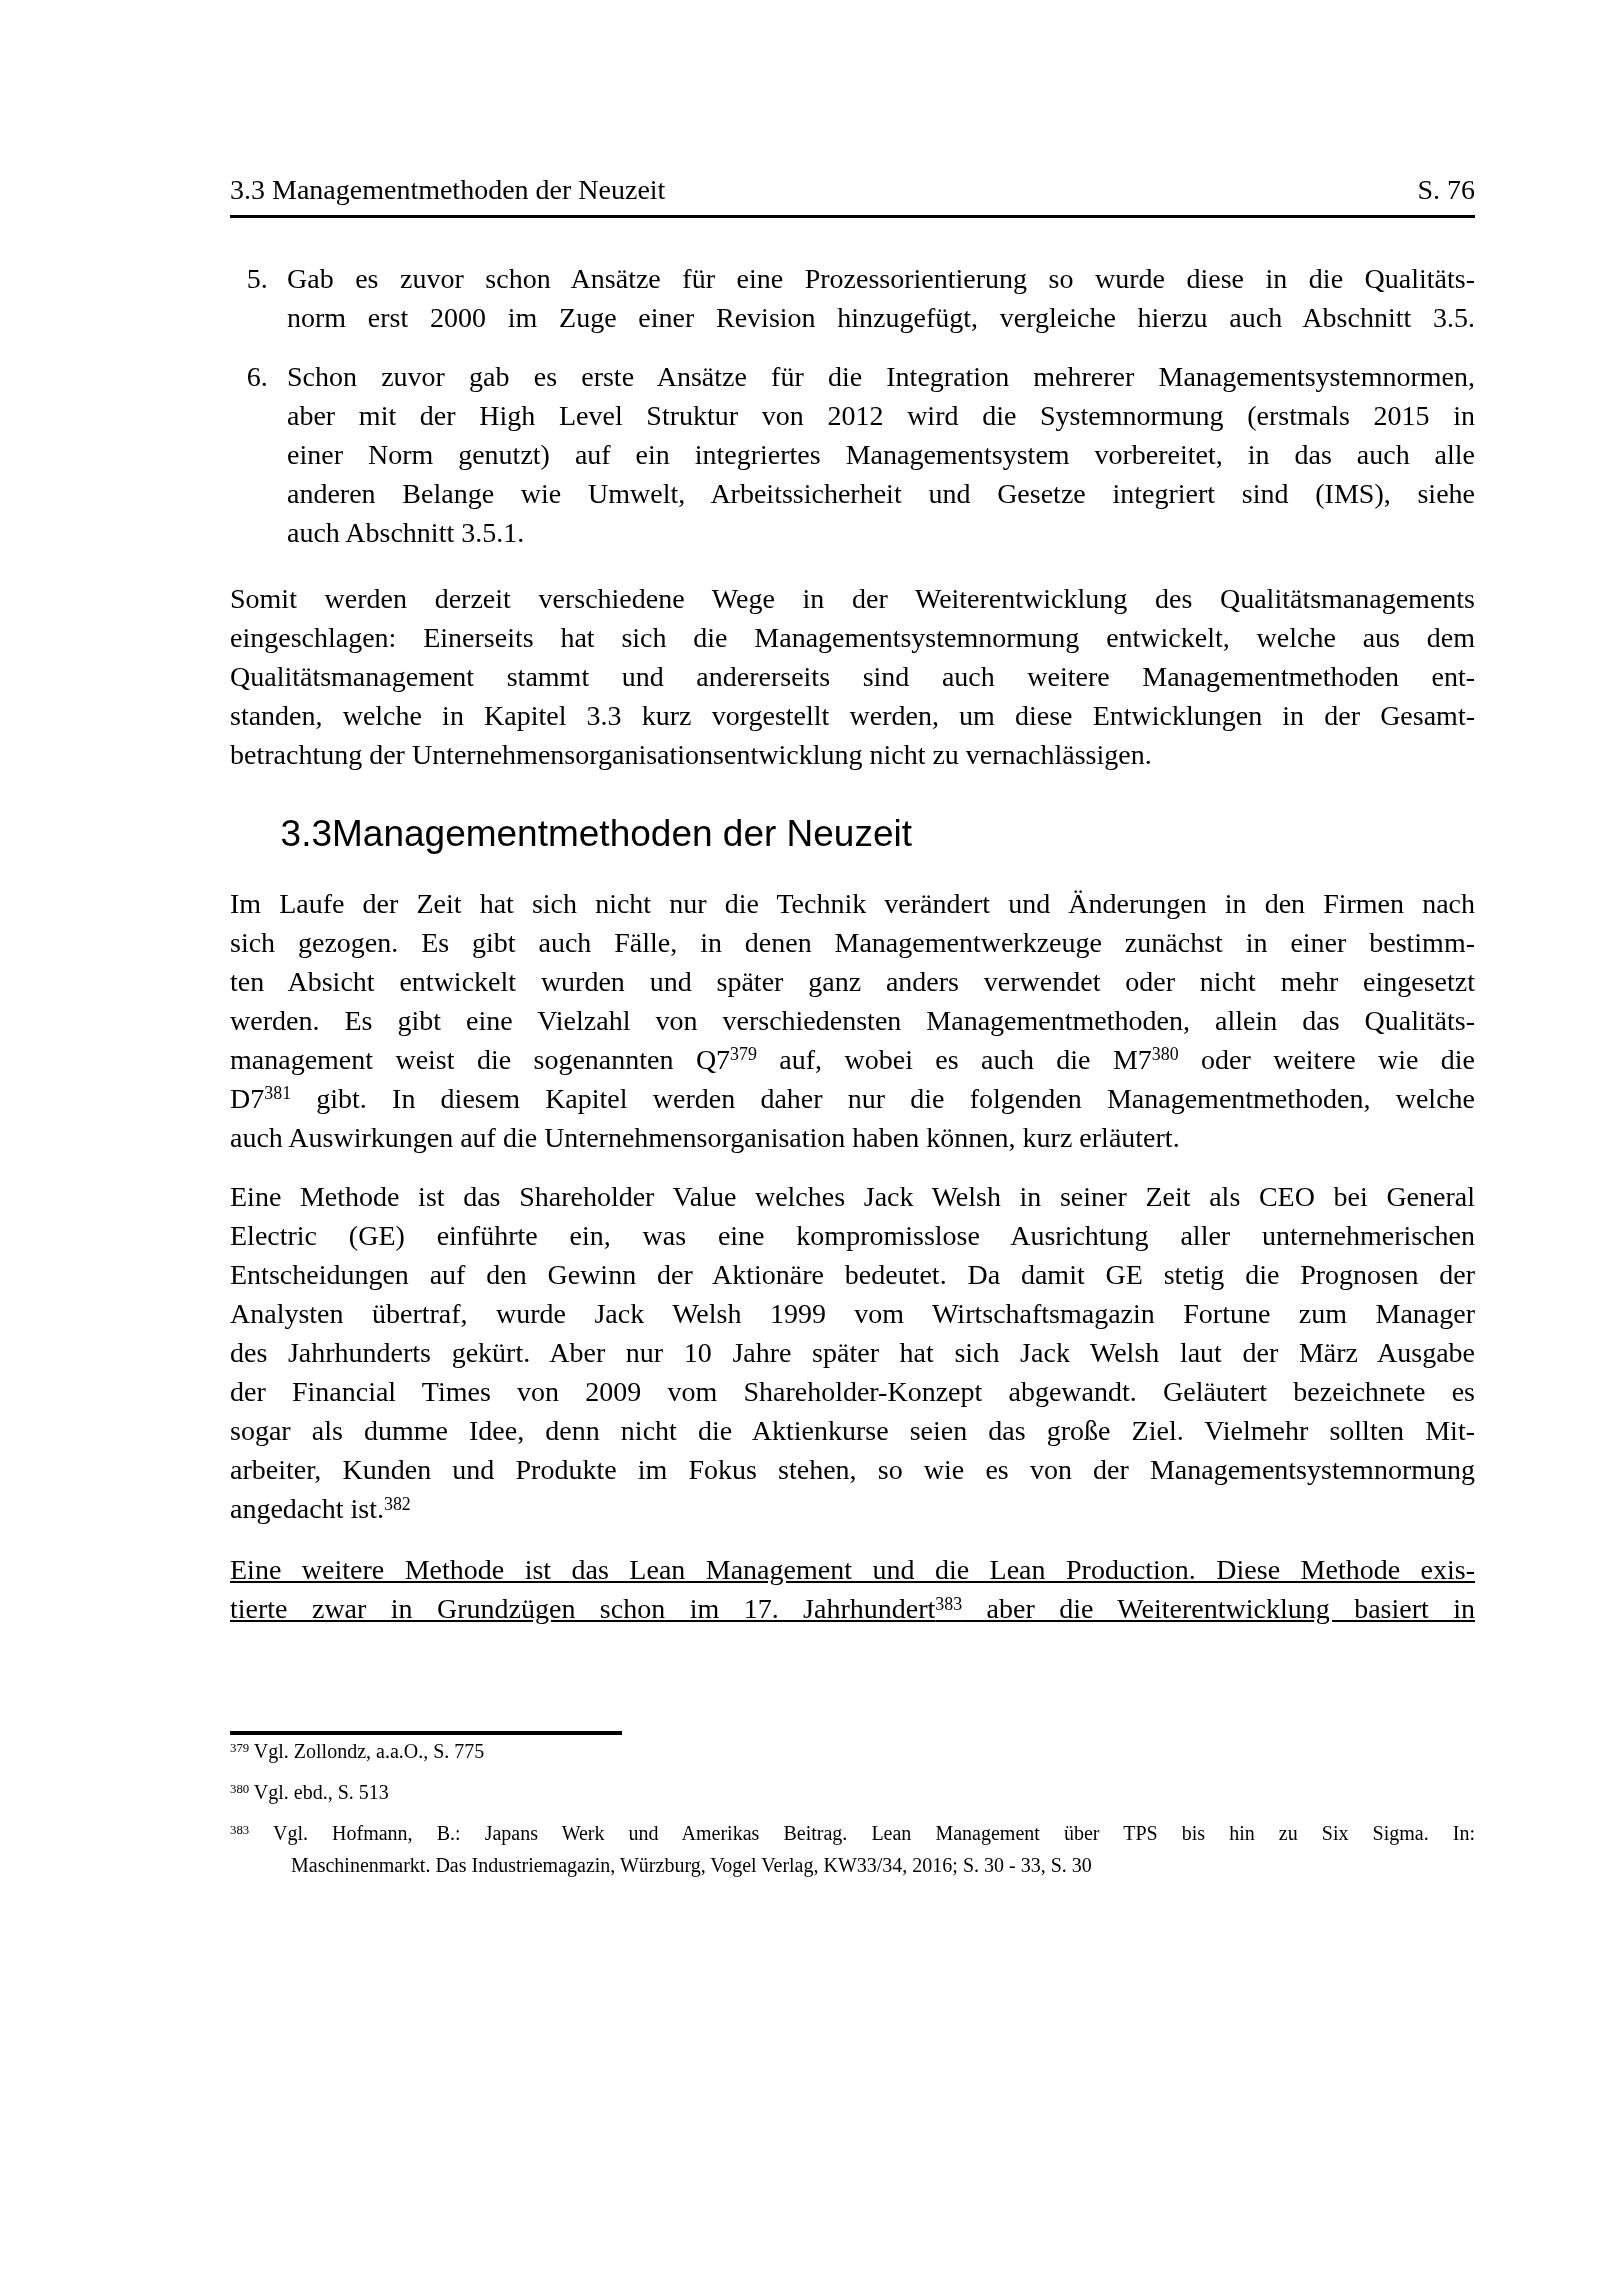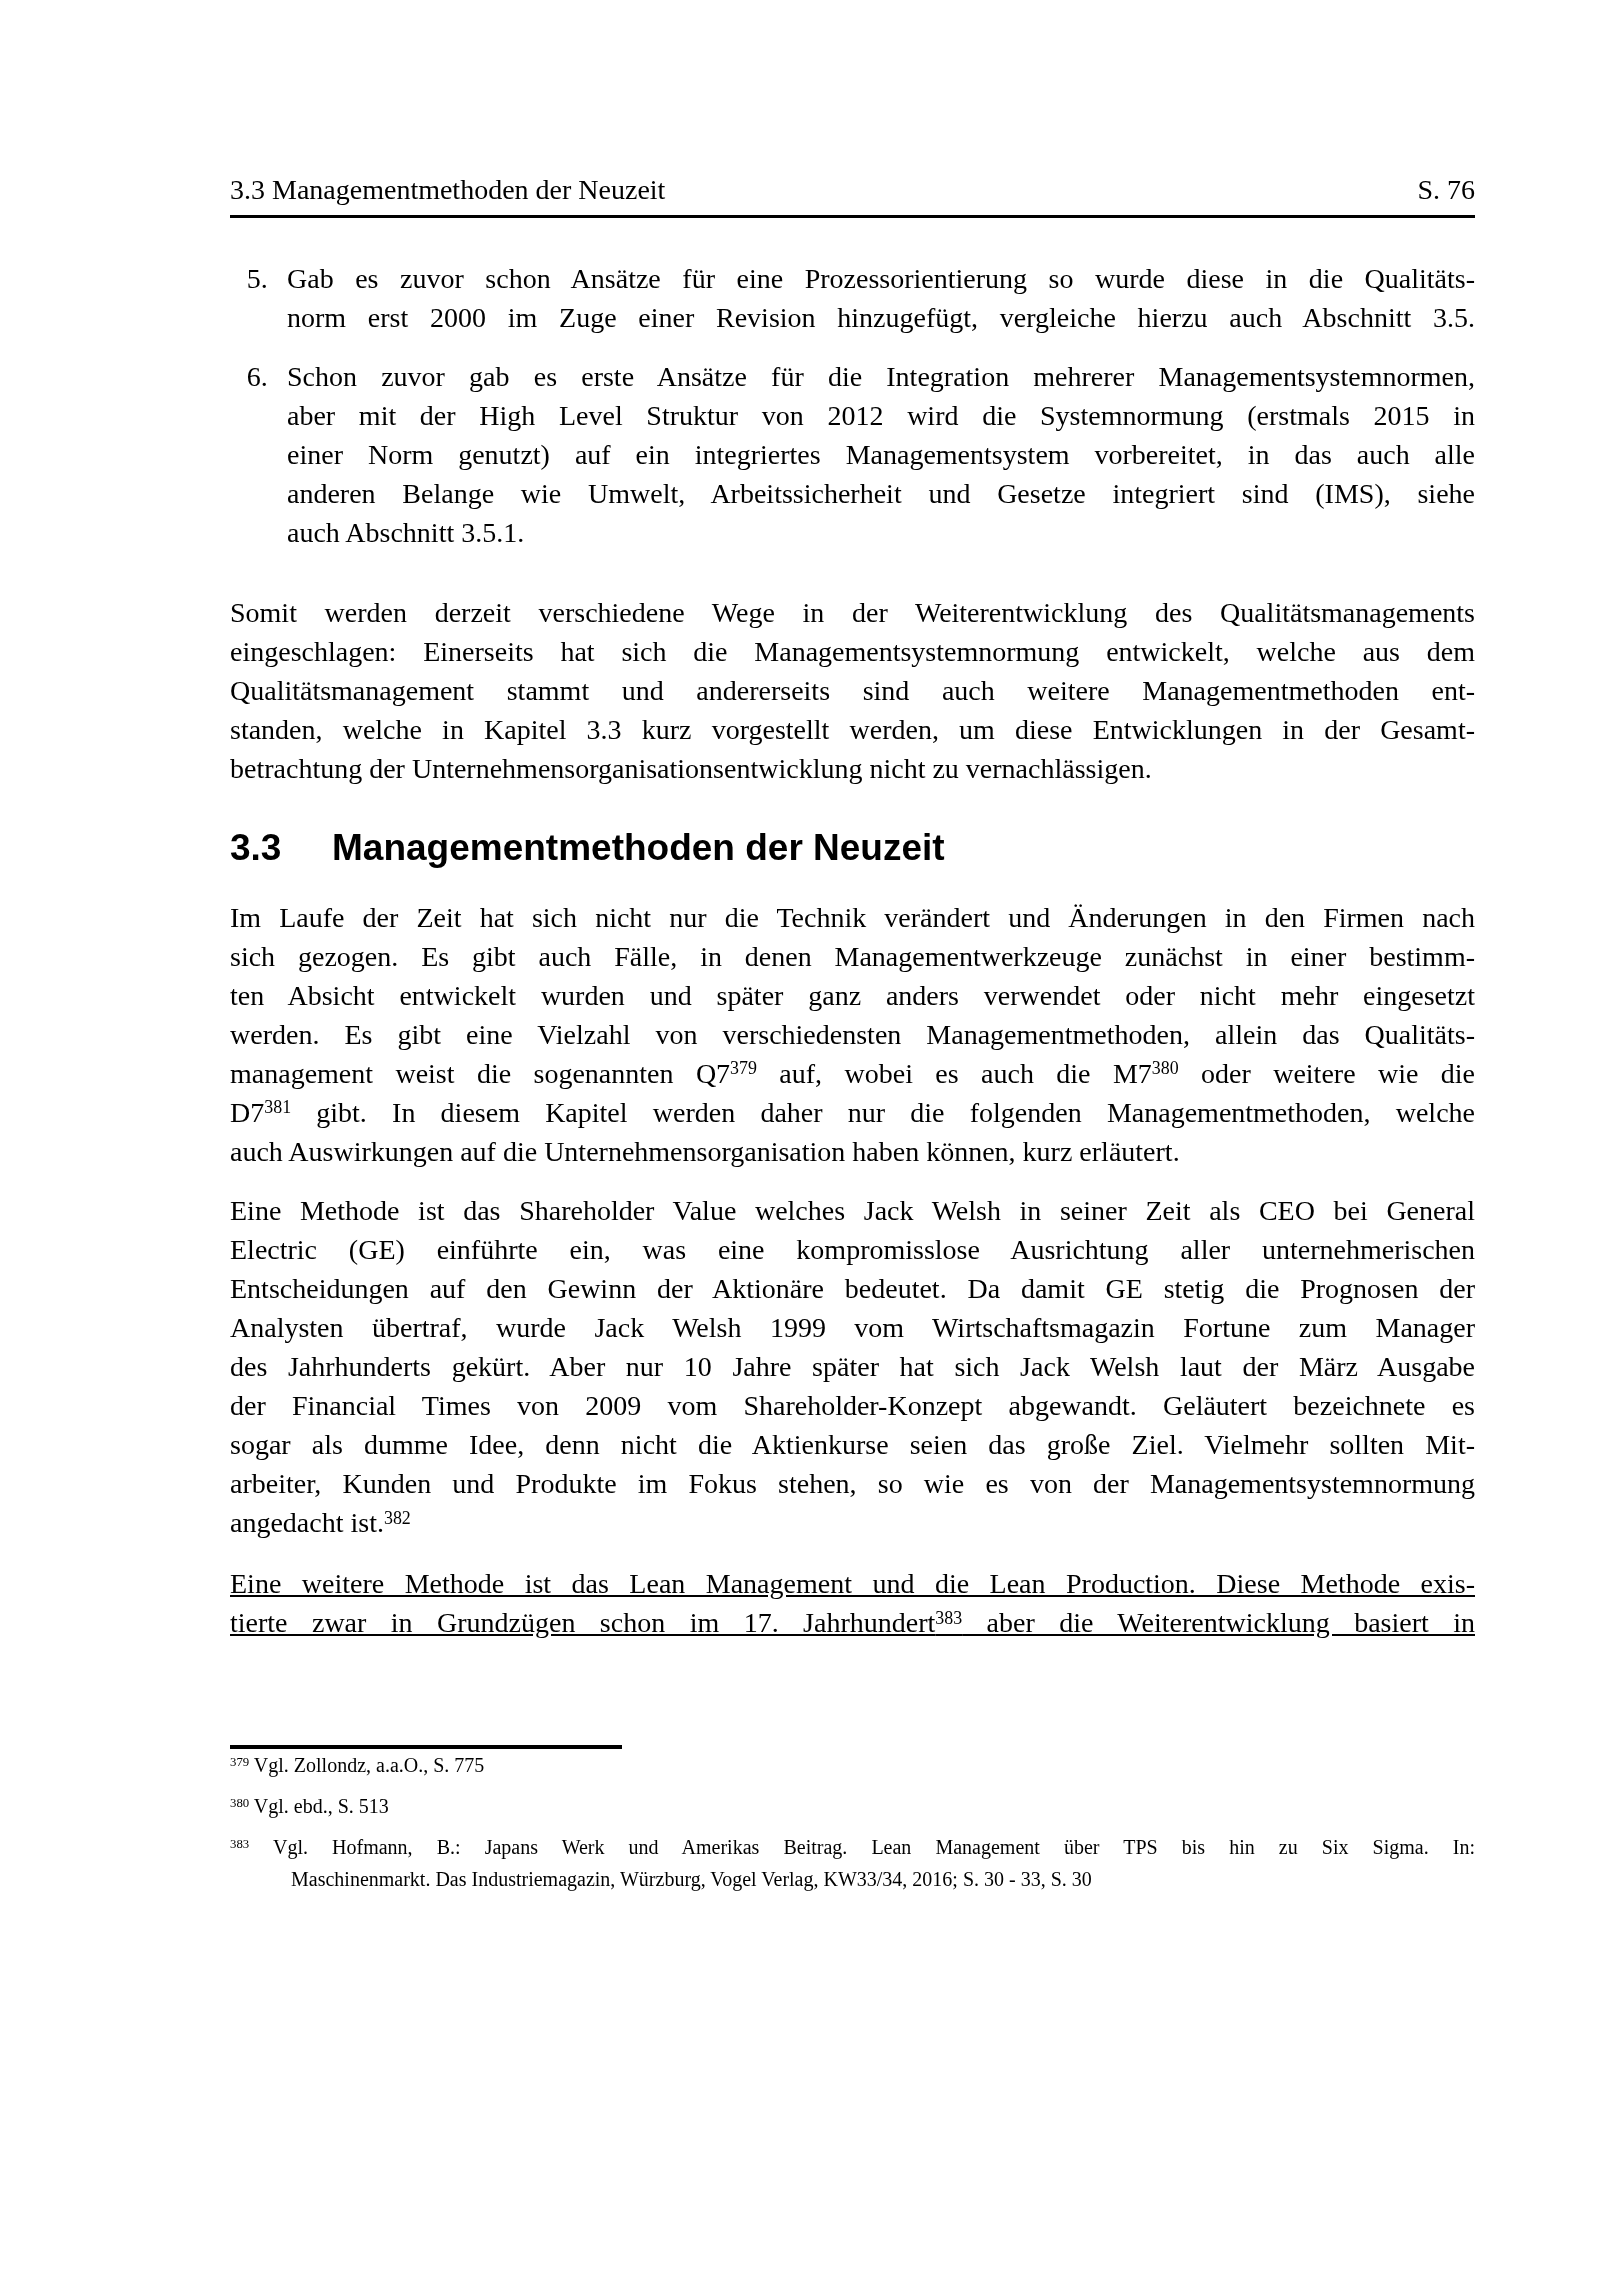--- a/index.html
+++ b/index.html
@@ -42,32 +42,33 @@
   
   .num-list{margin-top:41px;}
   .list-item{position:relative;margin-top:19.6px;}
   .list-item:first-child{margin-top:0;}
   .list-num{
     position:absolute;left:16.7px;top:0;
     font-size:28px;line-height:39px;
   }
   .list-body{margin-left:57px;}
   
-  .para-somit{margin-top:41px;}
+  .para-somit{margin-top:27px;}
   .para-imlaufe{margin-top:28px;}
   .para-methode{margin-top:20.6px;}
   .para-lean{margin-top:22px;text-decoration:underline;}
   
   .section-heading{
     display:flex;
     margin-top:37px;
     font-family:"Liberation Sans","DejaVu Sans",sans-serif;
-    font-weight:bold;
+    font-weight:normal;
     font-size:37px;
     line-height:45px;
+    text-align:right;
   }
   .h-num{flex:0 0 102px;}
   
   .footnote-rule{
     margin-top:103px;
     width:392px;height:3.9px;
     background:#000;
   }
   .footnotes{
     font-size:20px;

